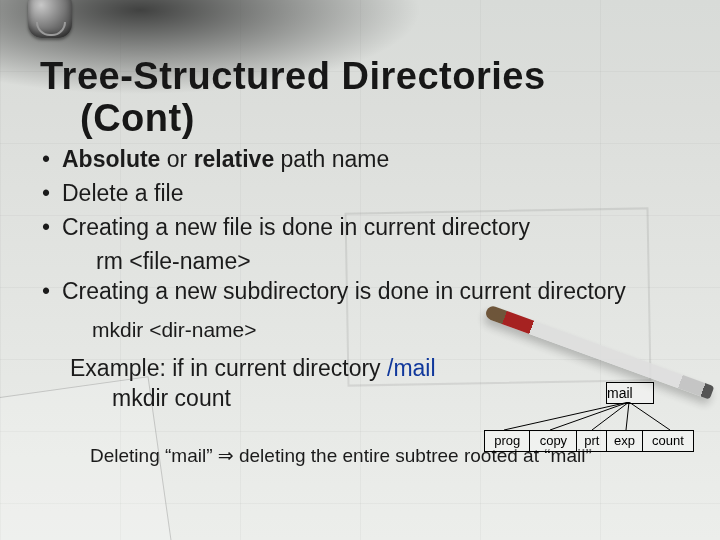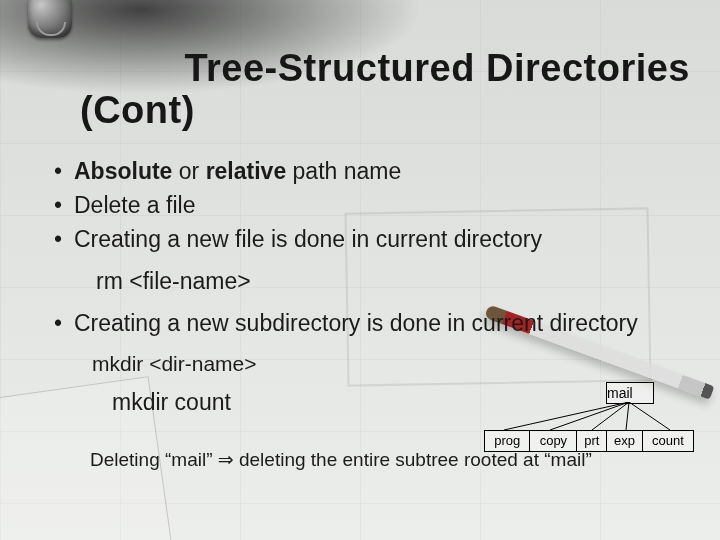--- a/index.html
+++ b/index.html
@@ -91,34 +91,34 @@
     top: 48px;
     left: 80px;
     right: 30px;
     color: #171717;
     font-weight: 700;
     font-size: 38px;
     line-height: 1.1;
     text-align: right;
     letter-spacing: 0.5px;
   }
-  .title .row1 { text-align: right; margin-left: -40px; }
+  .title .row1 { text-align: left; margin-left: -40px; margin-top: 8px; }
   .title .row2 { text-align: left; padding-right: 60px; }
 
   .body {
     position: absolute;
     top: 145px;
     left: 32px;
     right: 28px;
     color: #1b1b1b;
     font-size: 23px;
     line-height: 1.3;
   }
   ul.bullets {
-    margin: 12px;
+    margin: 0;
     padding: 0 0 0 8px;
     list-style: none;
   }
   ul.bullets > li {
     position: relative;
     padding-left: 22px;
     margin-bottom: 4px;
   }
   ul.bullets > li::before {
     content: "•";
@@ -211,20 +211,23 @@
       <li>Delete a file</li>
       <li>Creating a new file is done in current directory</li>
     </ul>
     <div class="sub1">rm &lt;file-name&gt;</div>
     <ul class="bullets">
       <li>Creating a new subdirectory is done in current directory</li>
     </ul>
     <div class="sub1b">mkdir &lt;dir-name&gt;</div>
 
     <div class="example">
+      <div>
+        <span>Example:  if in current directory   </span><span class="slash-mail">/mail</span>
+      </div>
       <div class="sub">mkdir count</div>
     </div>
 
     <div class="footer-note">
       <span>Deleting “mail”  </span><span class="arrow">⇒</span><span>  deleting the entire subtree rooted at “mail”</span>
     </div>
   </div>
 
   <div class="tree">
     <div class="root">mail</div>

